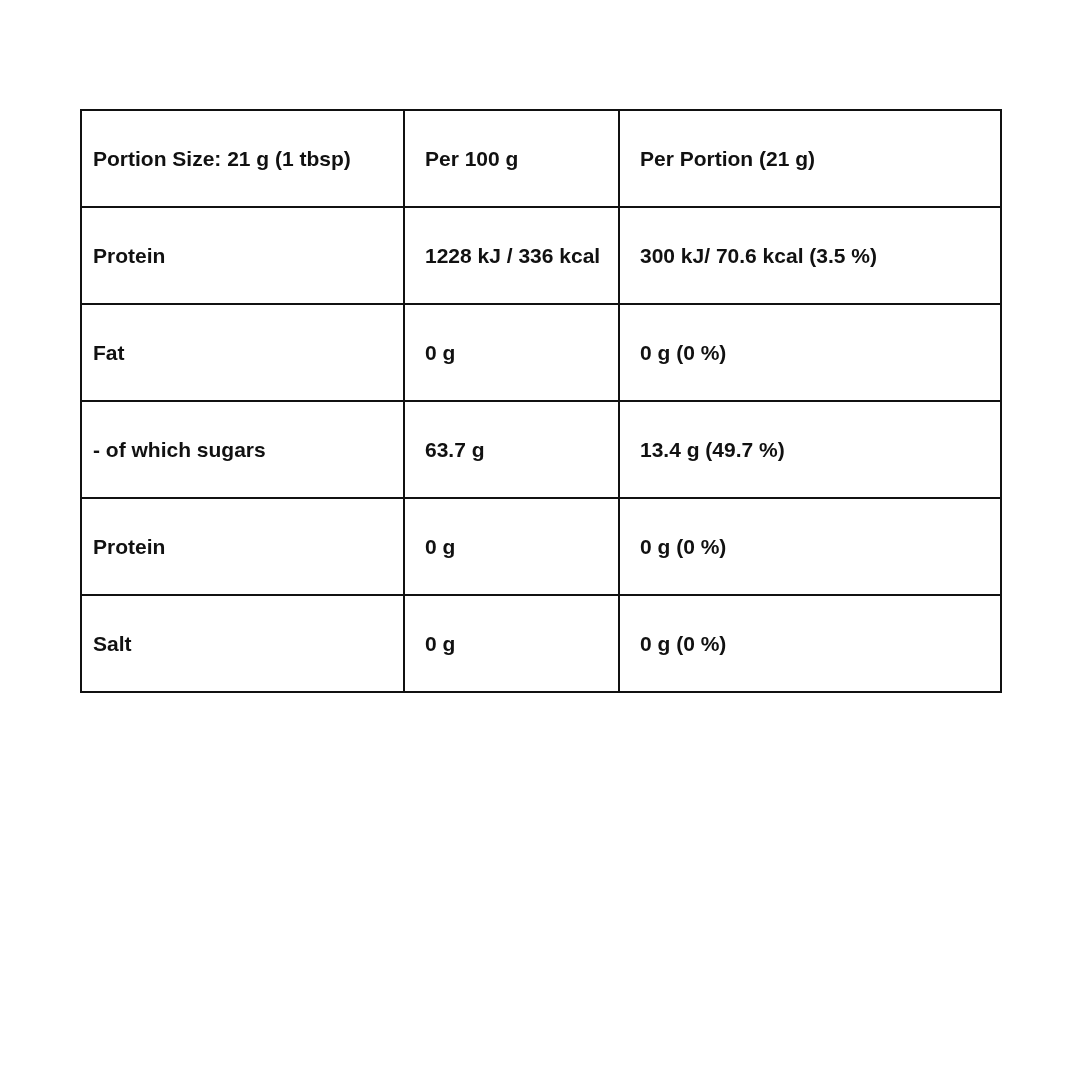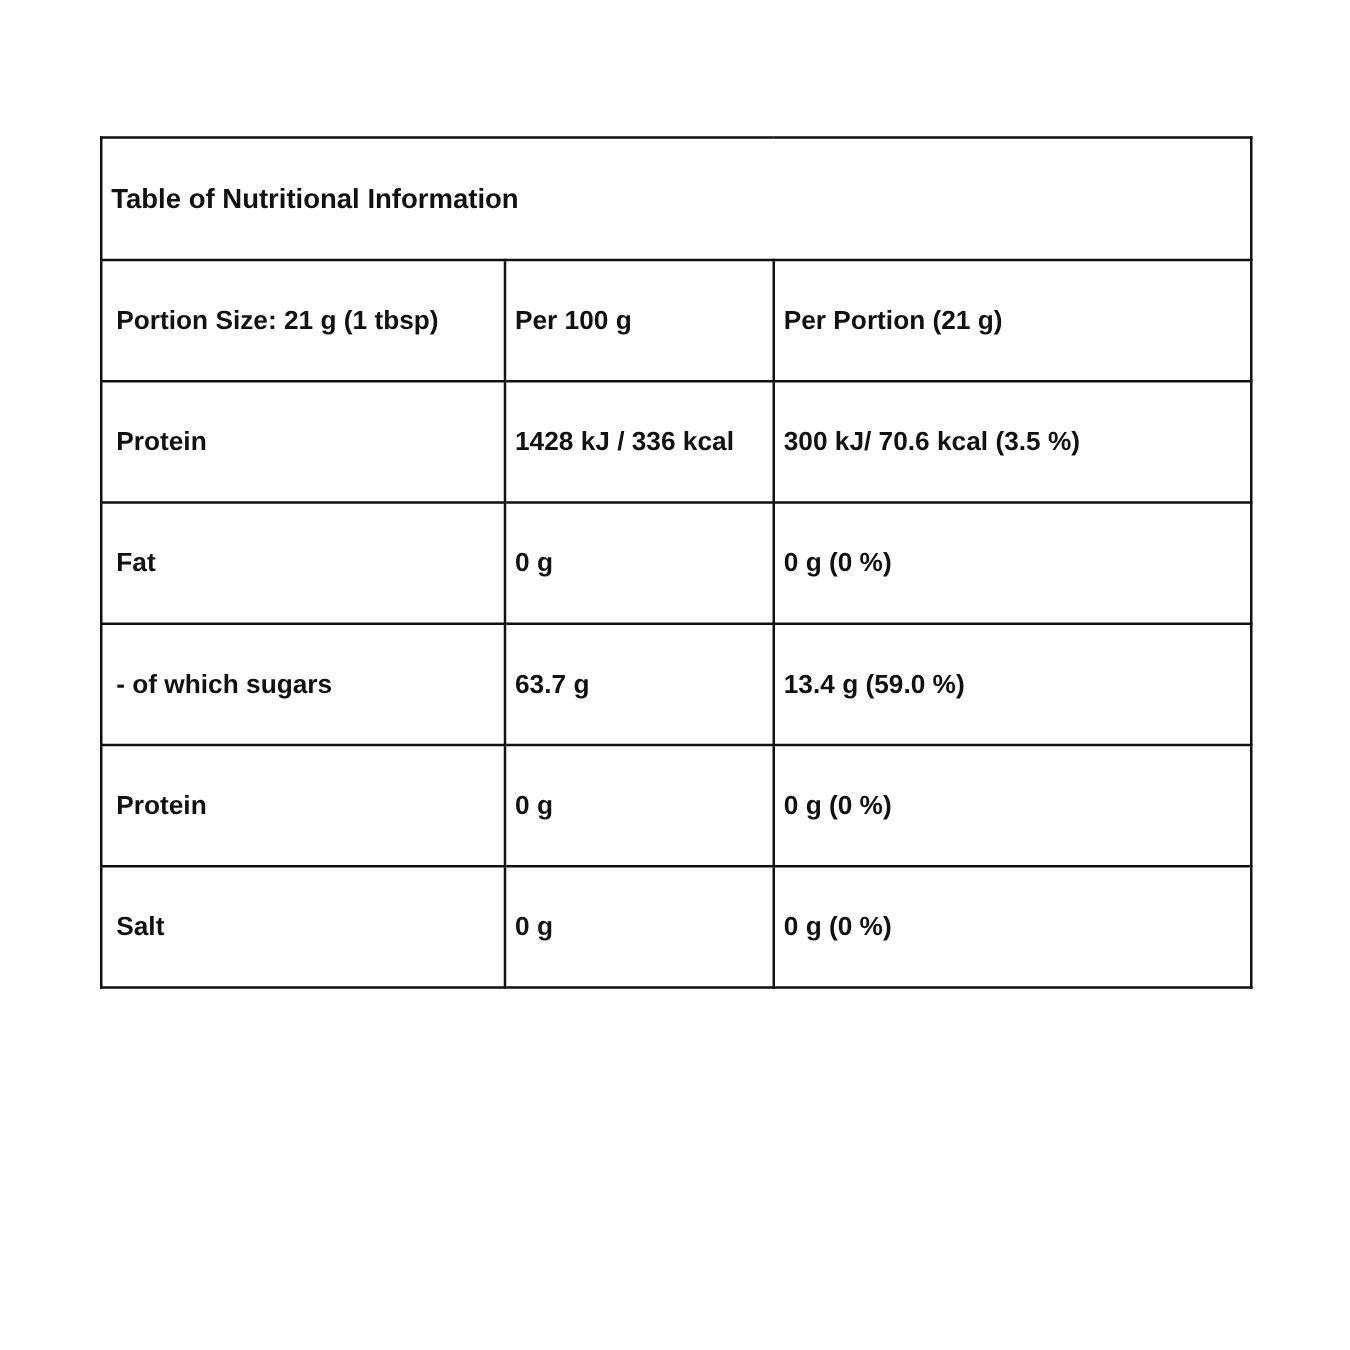--- a/index.html
+++ b/index.html
@@ -7,57 +7,54 @@
     .tbl {
       position: absolute; left: 80px; top: 109px; width: 920px;
       border-collapse: collapse; table-layout: fixed;
     }
     .tbl td {
       border: 2px solid #111111; padding: 0 0 0 11px; font-weight: bold; font-size: 21px;
       vertical-align: middle; white-space: nowrap; overflow: visible;
     }
     .tbl tr.title-row td { height: 96px; padding-left: 7px; font-size: 22px; }
     .tbl tr.data-row td { height: 95px; border-radius: 25px; }
-    .tbl td.c2, .tbl td.c3 { padding-left: 7px; }
+    .tbl td.c2, .tbl td.c3 { padding-left: 20px; }
     col.col1 { width: 323px; }
     col.col2 { width: 215px; }
     col.col3 { width: 382px; }
   </style>
 </head>
 <body>
 
 <table class="tbl">
   <colgroup>
       <col class="col1">
       <col class="col2">
       <col class="col3">
     </colgroup>
   <tbody>
-      <tr class="title-row">
-    <td colspan="3">Table of Nutritional Information</td>
-  </tr>
   <tr class="data-row">
     <td class="c1">Portion Size: 21 g (1 tbsp)</td>
     <td class="c2">Per 100 g</td>
     <td class="c3">Per Portion (21 g)</td>
   </tr>
   <tr class="data-row">
     <td class="c1">Protein</td>
-    <td class="c2">1428 kJ / 336 kcal</td>
+    <td class="c2">1228 kJ / 336 kcal</td>
     <td class="c3">300 kJ/ 70.6 kcal (3.5 %)</td>
   </tr>
   <tr class="data-row">
     <td class="c1">Fat</td>
     <td class="c2">0 g</td>
     <td class="c3">0 g (0 %)</td>
   </tr>
   <tr class="data-row">
     <td class="c1">- of which sugars</td>
     <td class="c2">63.7 g</td>
-    <td class="c3">13.4 g (59.0 %)</td>
+    <td class="c3">13.4 g (49.7 %)</td>
   </tr>
   <tr class="data-row">
     <td class="c1">Protein</td>
     <td class="c2">0 g</td>
     <td class="c3">0 g (0 %)</td>
   </tr>
   <tr class="data-row">
     <td class="c1">Salt</td>
     <td class="c2">0 g</td>
     <td class="c3">0 g (0 %)</td>

